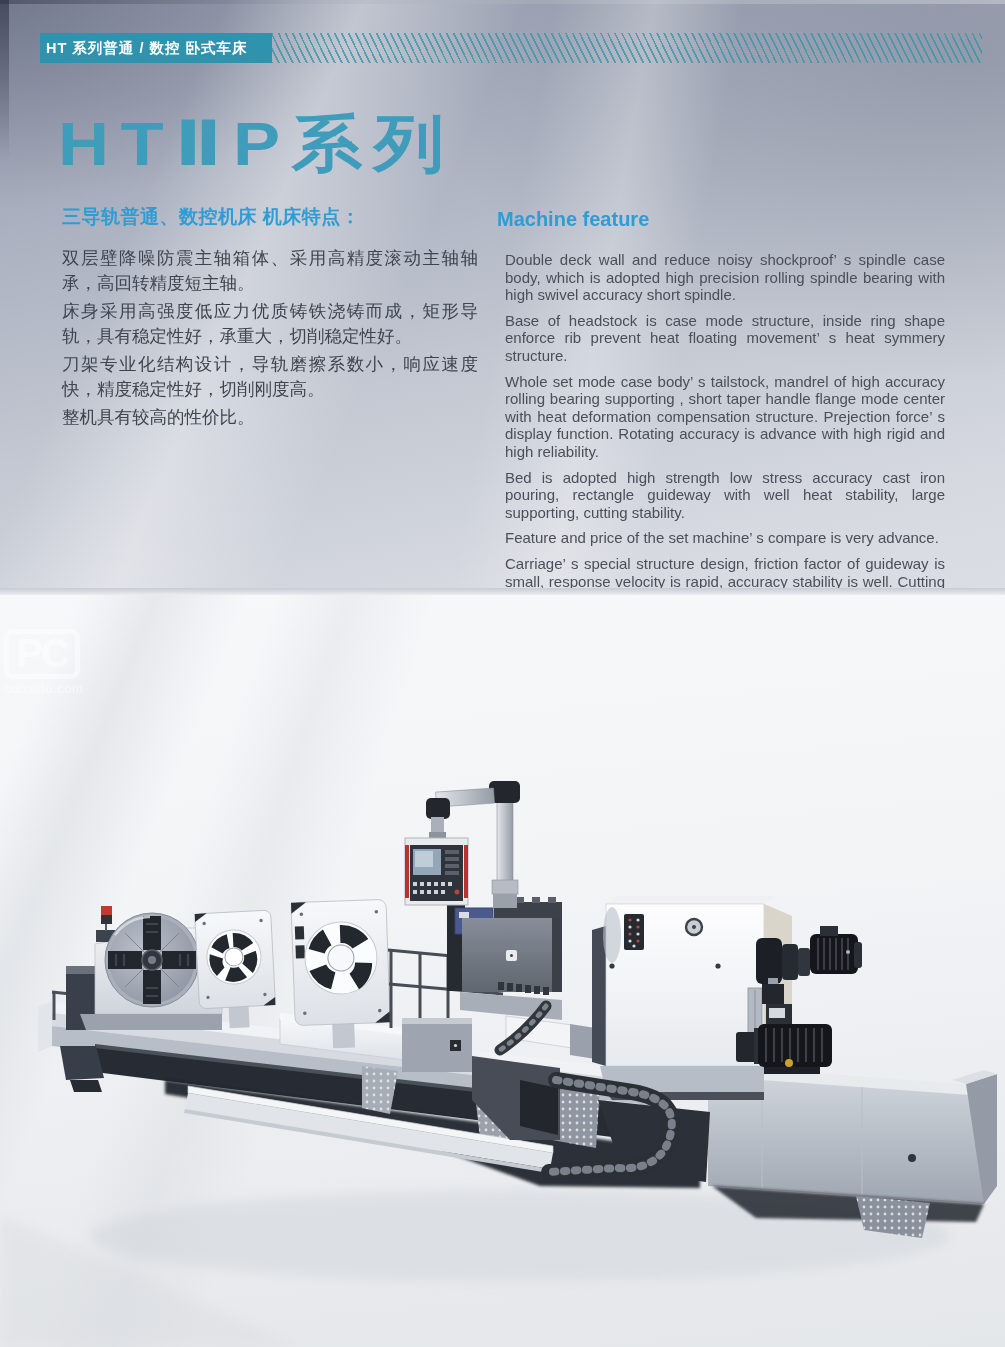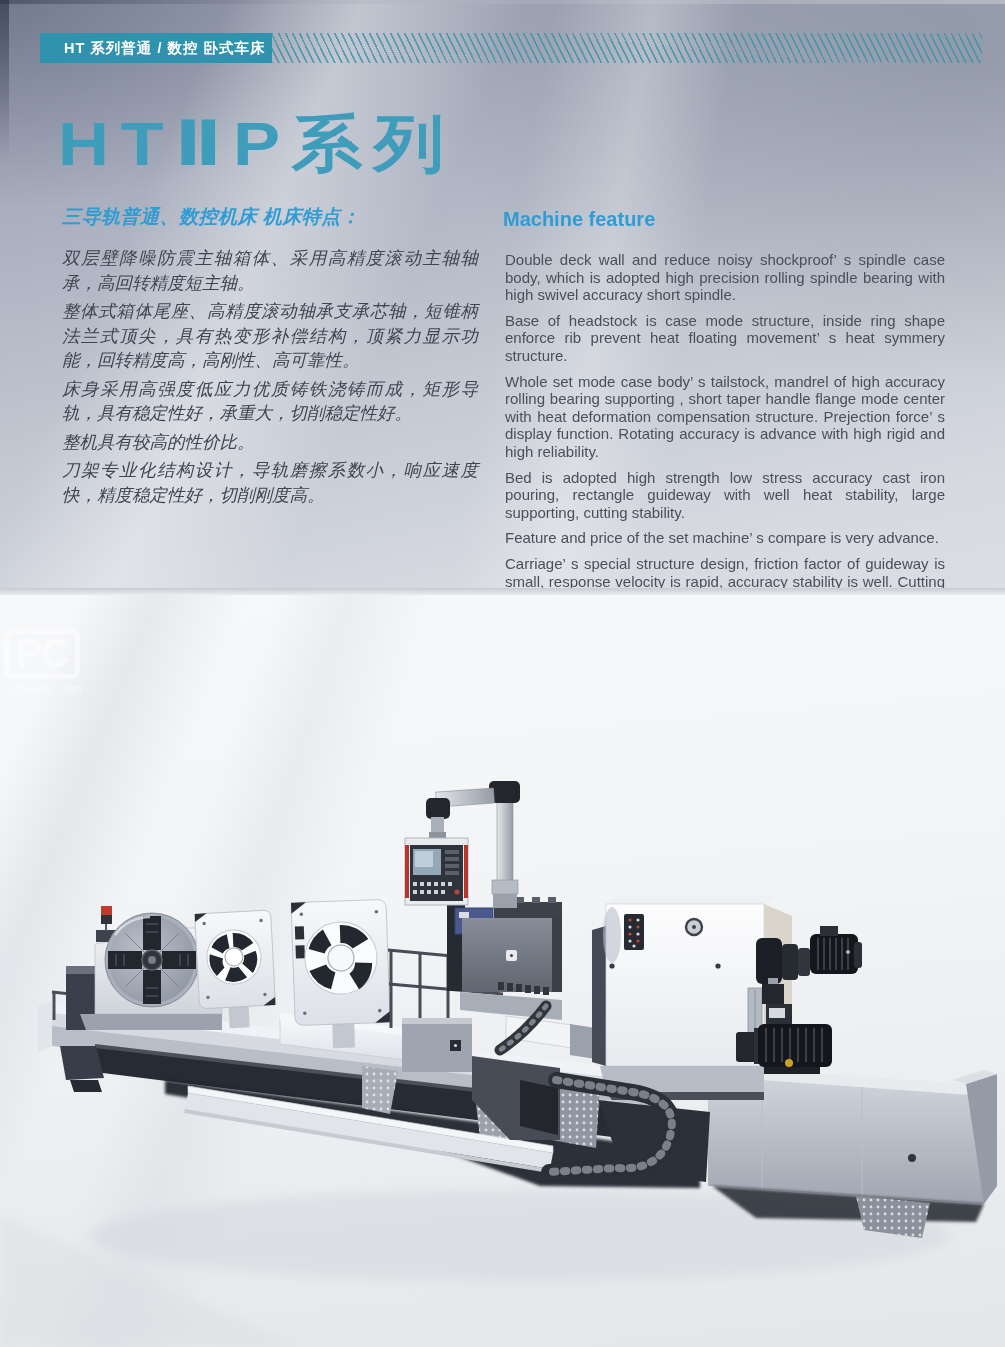--- a/index.html
+++ b/index.html
@@ -28,39 +28,39 @@
   
   .band-stripes{
     position:absolute;top:33px;left:271px;width:711px;height:30px;
     background:repeating-linear-gradient(64deg,
       rgba(56,148,170,.78) 0px, rgba(56,148,170,.78) 1.7px,
       rgba(255,255,255,0) 1.7px, rgba(255,255,255,0) 6.3px);
   }
   .band-solid{
     position:absolute;top:33px;left:40px;width:232px;height:30px;
     background:#2f93ad;color:#ffffff;font-size:14.5px;font-weight:700;
-    line-height:30px;padding-left:24px;box-sizing:border-box;letter-spacing:1px;
+    line-height:30px;padding-left:6px;box-sizing:border-box;letter-spacing:1px;
     white-space:nowrap;
   }
 
   
   .title-row{position:absolute;left:58px;top:102px;display:flex;align-items:baseline;white-space:nowrap;}
   .title-series{
     display:inline-block;font-size:62px;font-weight:800;color:#3f9dbb;
     letter-spacing:10px;transform:scaleX(1.14);transform-origin:left center;
   }
   .title-name{font-size:51px;font-weight:700;color:#3a404b;letter-spacing:2px;margin-left:102px;}
 
   
-  .col-cn{position:absolute;left:62px;top:204px;width:416px;font-style:italic;}
+  .col-cn{position:absolute;left:62px;top:204px;width:416px;}
   .col-cn h3{margin:0 0 16px 0;font-size:19px;font-weight:700;color:#2f9cd4;letter-spacing:.5px;}
   .col-cn p{margin:2px 0 4px 0;font-size:17.5px;line-height:24.5px;color:#3e4450;
     text-align:justify;font-weight:500;}
   .col-en{position:absolute;left:497px;top:208px;width:456px;}
-  .col-en h3{margin:0 0 20px 6px;font-size:20px;font-weight:700;color:#2f9cd4;}
+  .col-en h3{margin:0 0 20px 0;font-size:20px;font-weight:700;color:#2f9cd4;}
   .col-en p{margin:8px;font-size:15px;line-height:17.6px;color:#4a4f5a;text-align:justify;}
 
   
   .photo-section{
     position:absolute;left:0;top:595px;width:1005px;height:752px;
     background:
       linear-gradient(112deg, rgba(200,205,212,0) 6%, rgba(200,205,212,.35) 12%, rgba(200,205,212,0) 19%),
       linear-gradient(108deg, rgba(205,210,216,0) 22%, rgba(205,210,216,.28) 28%, rgba(205,210,216,0) 35%),
       linear-gradient(175deg,#f7f8fa 0%,#f2f4f6 40%,#eaecef 75%,#e4e7ea 100%);
   }
@@ -86,24 +86,23 @@
       <span>HT 系列普通 / 数控 卧式车床</span>
     </div>
 
     <div class="title-row">
       <span class="title-series">HTⅡP系列</span>
     </div>
 
     <div class="col-cn">
       <h3>三导轨普通、数控机床 机床特点：</h3>
       <p>双层壁降噪防震主轴箱体、采用高精度滚动主轴轴承，高回转精度短主轴。</p>
-      <p>整体式箱体尾座、高精度滚动轴承支承芯轴，短锥柄法兰式顶尖，具有热变形补偿结构，顶紧力显示功能，回转精度高，高刚性、高可靠性。</p>
       <p>床身采用高强度低应力优质铸铁浇铸而成，矩形导轨，具有稳定性好，承重大，切削稳定性好。</p>
+      <p>刀架专业化结构设计，导轨磨擦系数小，响应速度快，精度稳定性好，切削刚度高。</p>
       <p>整机具有较高的性价比。</p>
-      <p>刀架专业化结构设计，导轨磨擦系数小，响应速度快，精度稳定性好，切削刚度高。</p>
     </div>
 
     <div class="col-en">
       <h3>Machine feature</h3>
       <p>Double deck wall and reduce noisy shockproof’ s spindle case body, which is adopted high precision rolling spindle bearing with high swivel accuracy short spindle.</p>
       <p>Base of headstock is case mode structure, inside ring shape enforce rib prevent heat floating movement’ s heat symmery structure.</p>
       <p>Whole set mode case body’ s tailstock, mandrel of high accuracy rolling bearing supporting , short taper handle flange mode center with heat deformation compensation structure. Prejection force’ s display function. Rotating accuracy is advance with high rigid and high reliability.</p>
       <p>Bed is adopted high strength low stress accuracy cast iron pouring, rectangle guideway with well heat stability, large supporting, cutting stability.</p>
       <p>Feature and price of the set machine’ s compare is very advance.</p>
       <p>Carriage’ s special structure design, friction factor of guideway is small, response velocity is rapid, accuracy stability is well. Cutting rigid is well.</p>

